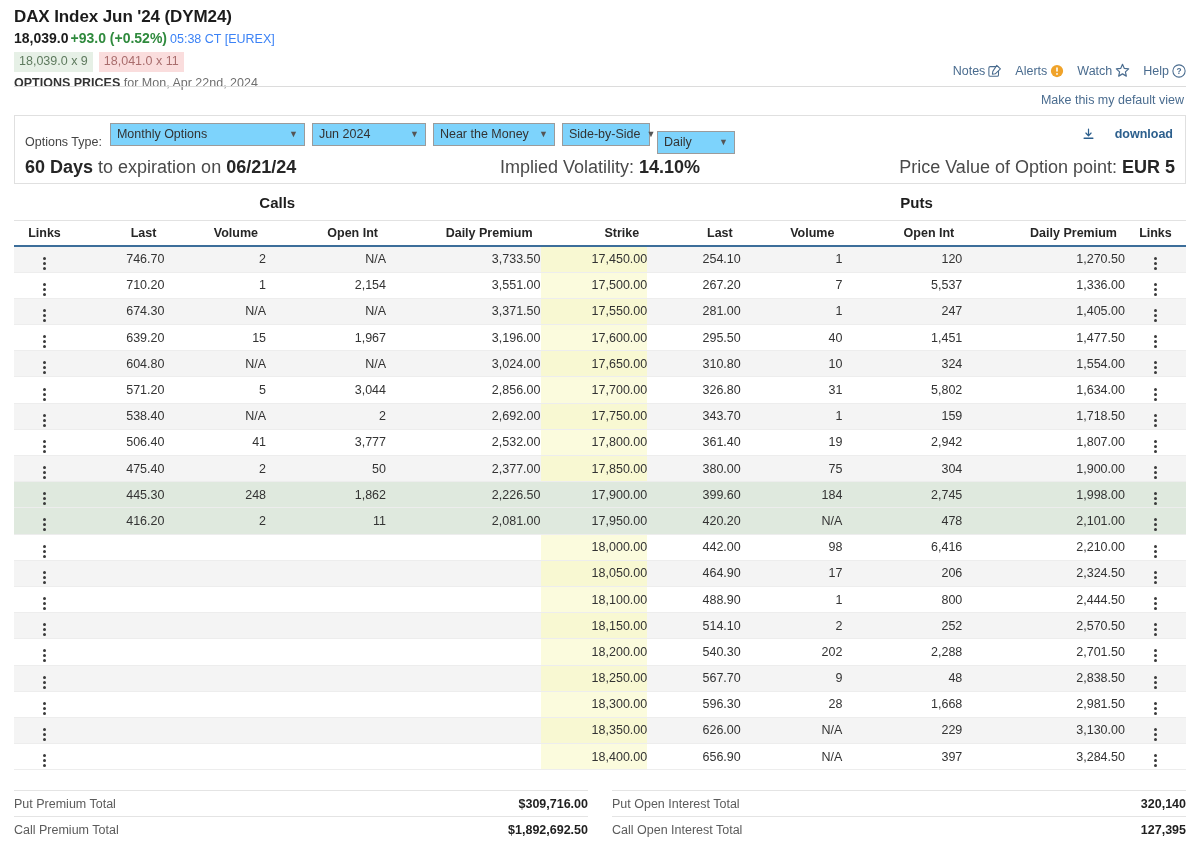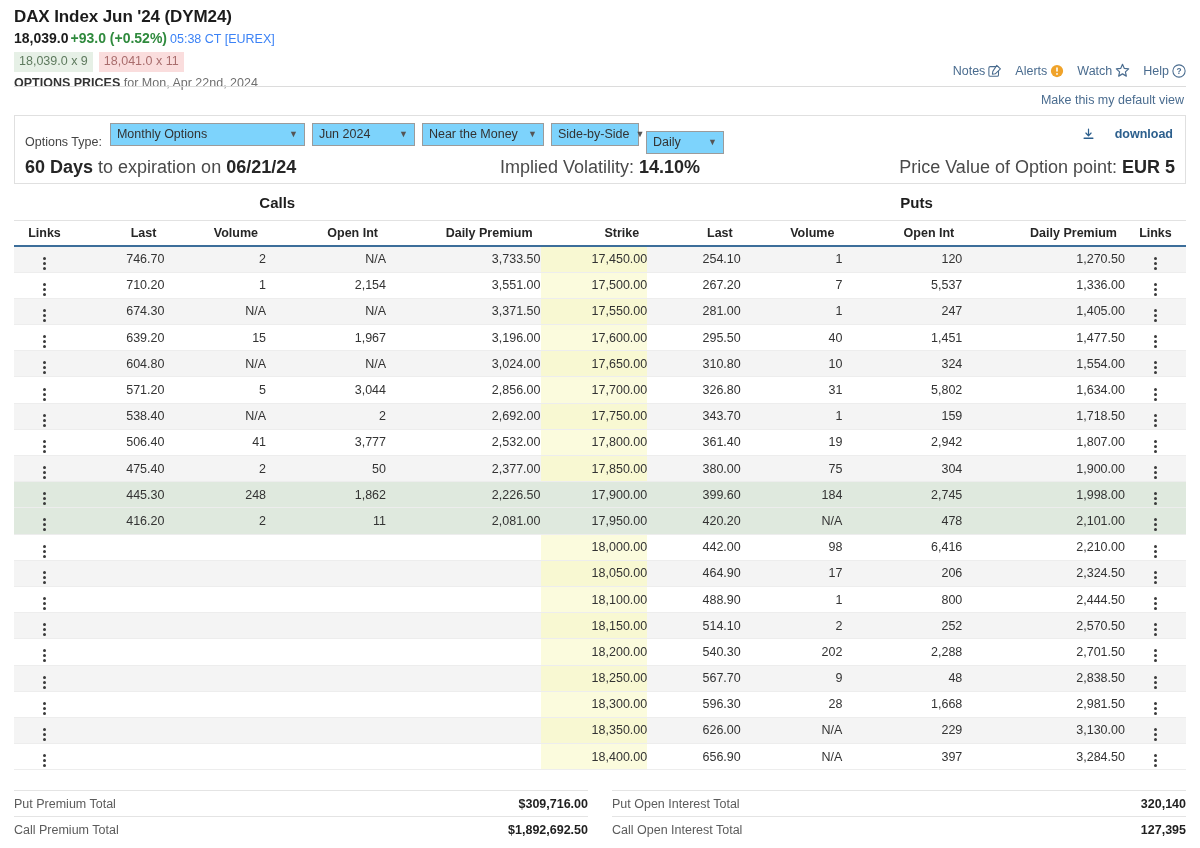--- a/index.html
+++ b/index.html
@@ -65,21 +65,21 @@
   .flabel { font-size: 12.5px; color: #444; margin-right: 8px; margin-top: 16px; }
   .sel {
     height: 23px; border: 1px solid #9b9b9b; background: #7dd3fc;
     font-size: 12.5px; color: #333; display: flex; align-items: center;
     padding: 0 6px; margin-right: 7px; position: relative; cursor: pointer;
     font-family: "Liberation Sans", sans-serif;
   }
   .sel .txt { flex: 1; white-space: nowrap; }
   .caret { margin-left: 6px; color: #555; font-size: 9px; line-height: 1; }
   .sel-w1 { width: 195px; }
-  .sel-w2 { width: 103px; }
+  .sel-w2 { width: 114px; }
   .sel-w3 { width: 122px; }
   .sel-w4 { width: 88px; }
   .sel-w5 { width: 78px; margin-top: 16px; }
   .dl {
     margin-left: auto; font-size: 12.5px; color: #2c5f8d; font-weight: bold;
     display: flex; align-items: center; gap: 20px; cursor: pointer; padding-right: 2px;
   }
 
   
   .infobar {

